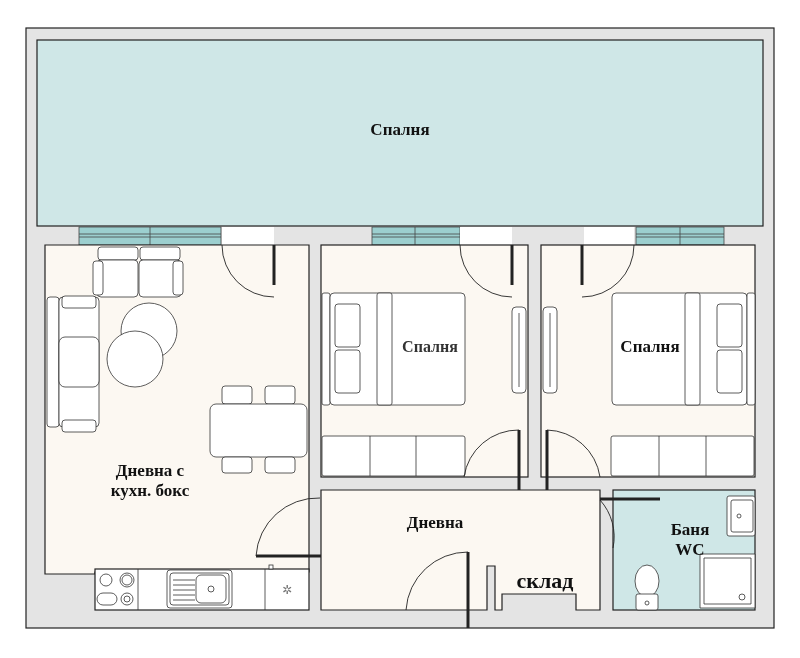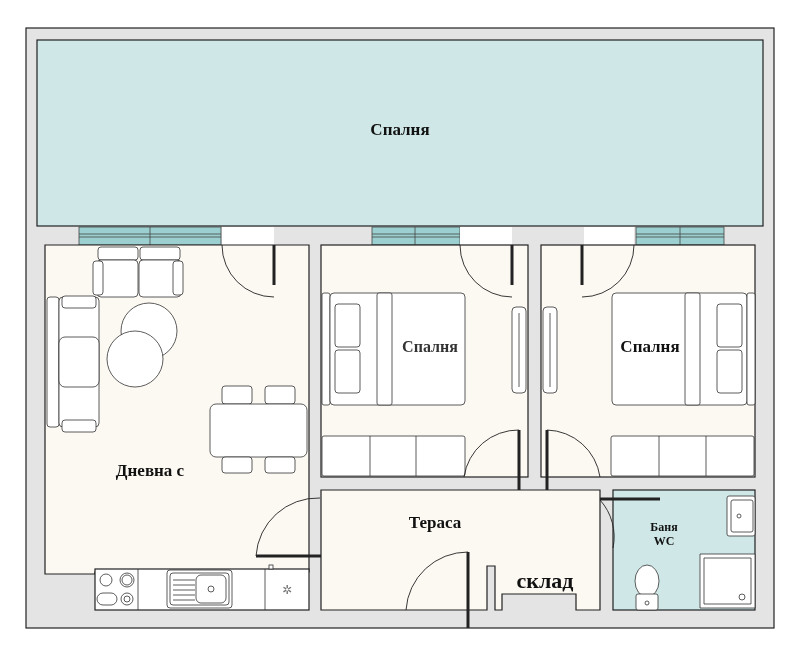--- a/index.html
+++ b/index.html
@@ -5,21 +5,21 @@
   html,body{margin:0;padding:0;background:#ffffff;}
   body{width:800px;height:658px;overflow:hidden;position:relative;font-family:"Liberation Serif","DejaVu Serif",serif;}
   #plan{position:absolute;left:0;top:0;width:800px;height:658px;}
   .label{position:absolute;font-family:"Liberation Serif","DejaVu Serif",serif;font-weight:bold;color:#111;text-align:center;line-height:1.2;white-space:nowrap;}
   .lbl-terrace{left:340px;top:120px;width:120px;font-size:17px;}
   .lbl-bed1{left:380px;top:337px;width:100px;font-size:16px;color:#333;}
   .lbl-bed2{left:605px;top:337px;width:90px;font-size:17px;}
   .lbl-living{left:80px;top:461px;width:140px;font-size:17px;text-align:center;}
   .lbl-hall{left:390px;top:513px;width:90px;font-size:17px;}
   .lbl-storage{left:505px;top:568px;width:80px;font-size:22px;}
-  .lbl-bath{left:624px;top:520px;width:80px;font-size:12px;}
+  .lbl-bath{left:650px;top:520px;width:80px;font-size:17px;}
 </style>
 </head>
 <body>
 
 <svg id="plan" viewBox="0 0 800 658" xmlns="http://www.w3.org/2000/svg">
 
   <rect x="26" y="28" width="748" height="600" fill="#e4e4e4" stroke="#222" stroke-width="1.2"></rect>
 
   <rect x="37" y="40" width="726" height="186" fill="#cfe7e7" stroke="#222" stroke-width="1.2"></rect>
 
@@ -162,19 +162,20 @@
     <path d="M600 500 A55 55 0 0 1 613 548"></path>
     <line x1="600" y1="499" x2="660" y2="499" stroke-width="3"></line>
   </g>
 </svg>
 
 <div class="label lbl-terrace">Спалня</div>
 <div class="label lbl-bed1">Спалня</div>
 <div class="label lbl-bed2">Спалня</div>
 <div class="label lbl-living">
   <div>Дневна с</div>
+  <div>кухн. бокс</div>
 </div>
-<div class="label lbl-hall">Тераса</div>
+<div class="label lbl-hall">Дневна</div>
 <div class="label lbl-storage">склад</div>
 <div class="label lbl-bath">
   <div>Баня</div>
   <div>WC</div>
 </div>
 
 </body></html>

